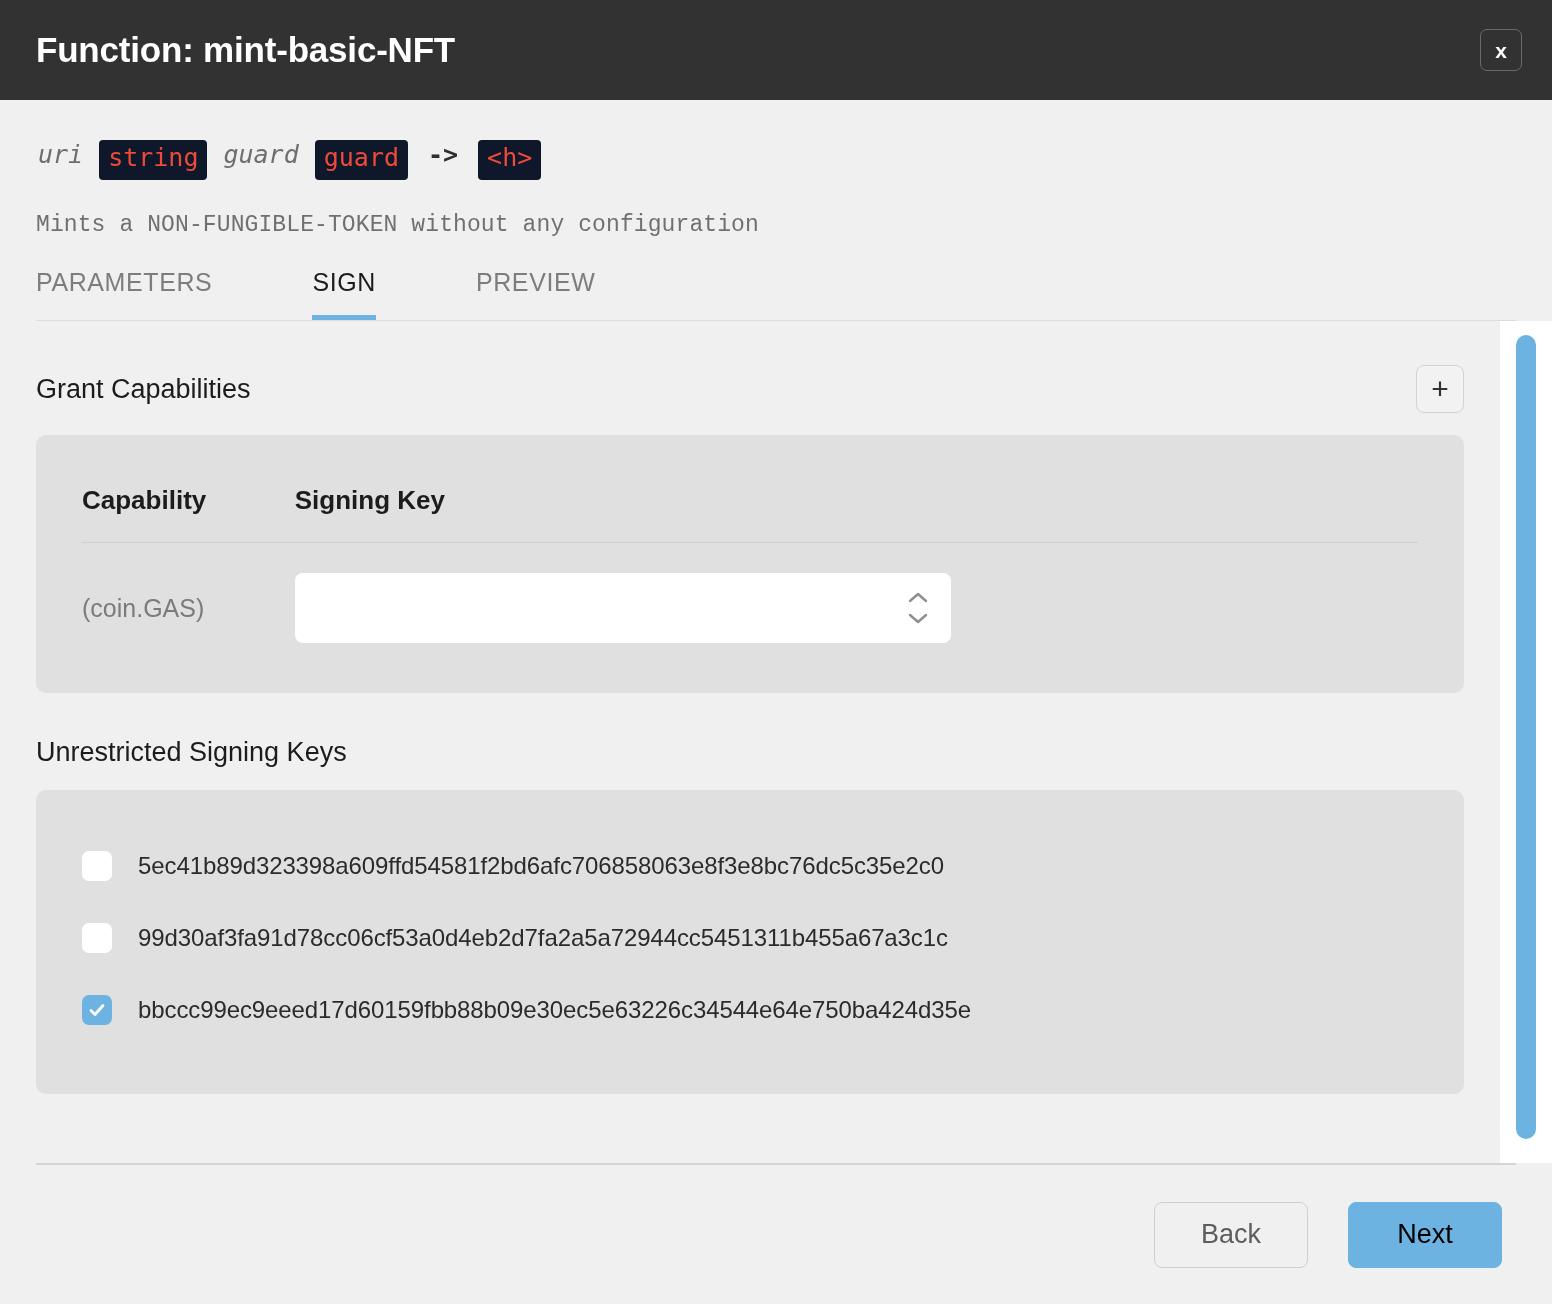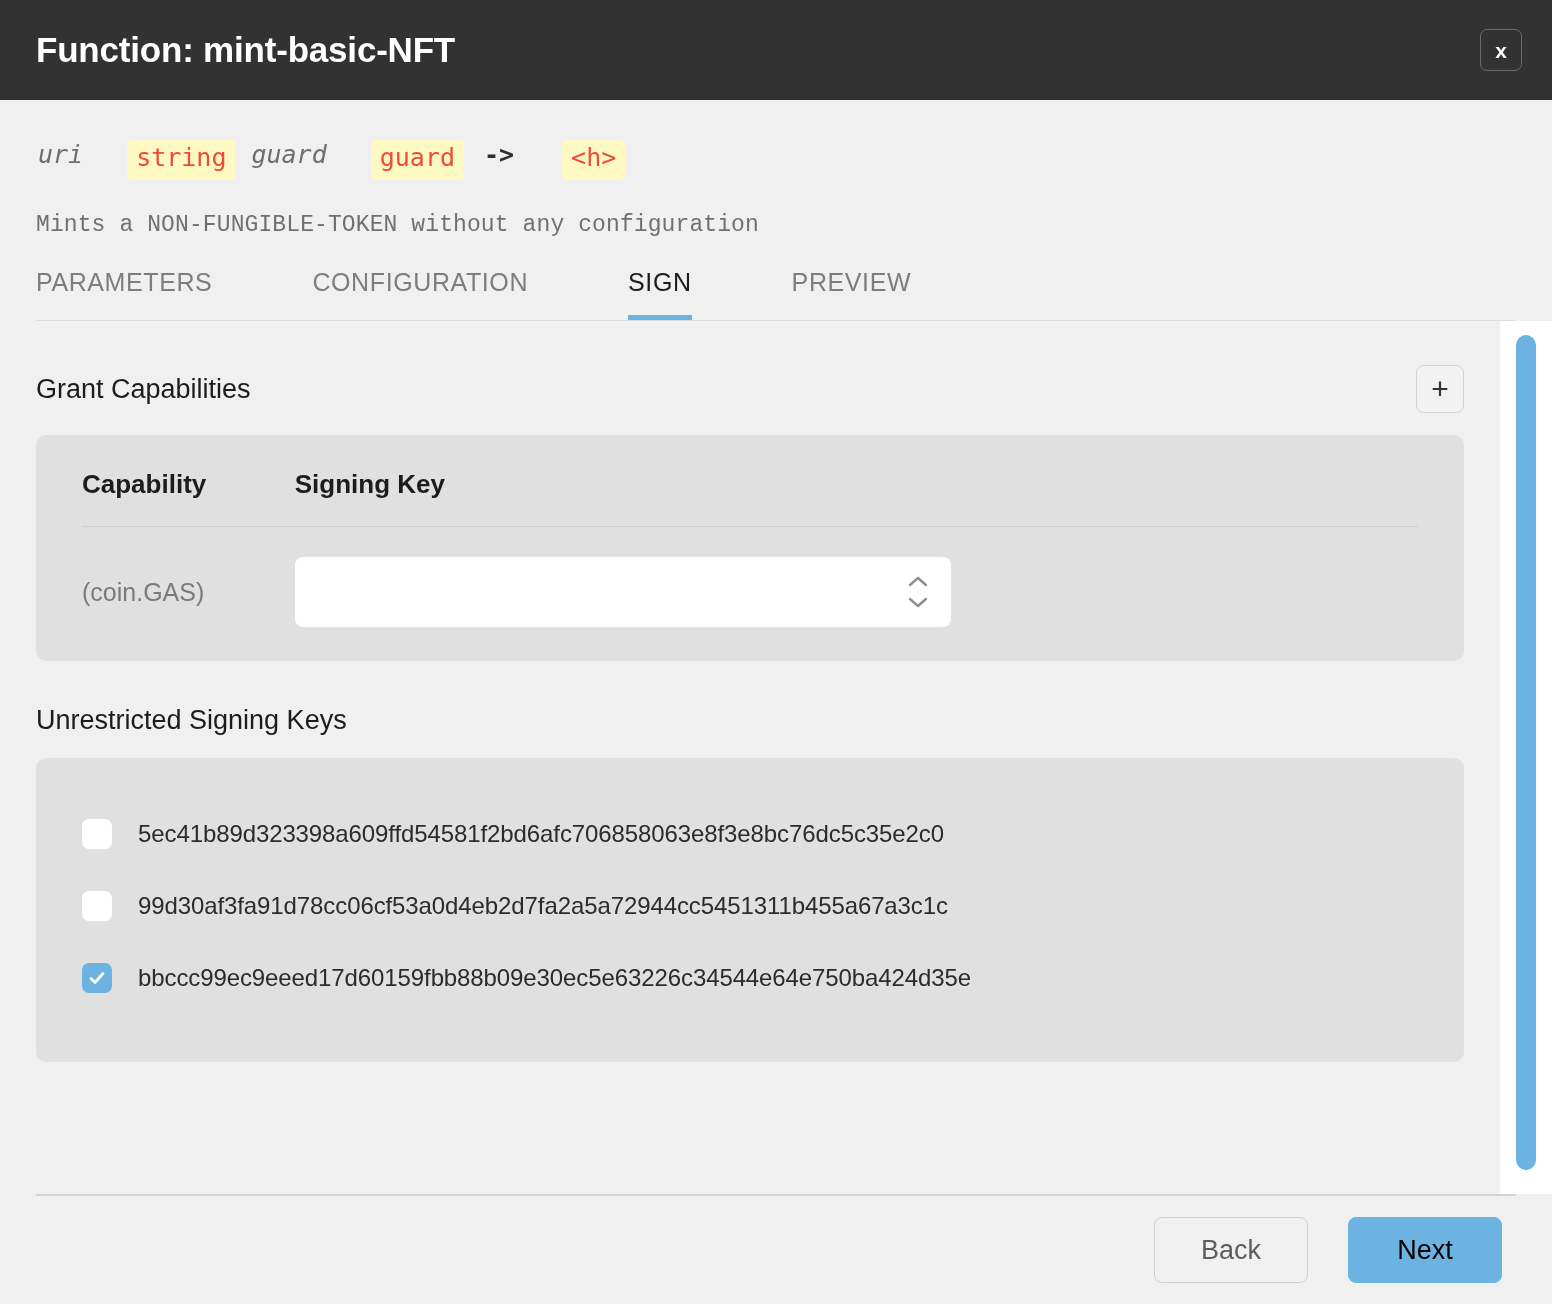--- a/index.html
+++ b/index.html
@@ -61,24 +61,23 @@
     gap: 14px;
     height: 40px;
   }
   .sig-ident {
     color: #6e6e6e;
     font-style: italic;
     padding: 0 2px;
   }
   .sig-type {
     color: #f04a38;
-    background: #fef9c3;
+    background: #0f172a;
     border-radius: 4px;
     padding: 3px 9px;
-    margin-left: 28px;
   }
   .sig-arrow {
     color: #2e2e2e;
     font-weight: bold;
     padding: 0 6px;
   }
   .description {
     margin-top: 32px;
     font-family: Liberation Mono, monospace;
     font-size: 23px;
@@ -172,21 +171,21 @@
     justify-content: center;
     cursor: pointer;
     font-family: "Liberation Sans", sans-serif;
   }
 
   
   .panel {
     background: #e0e0e0;
     border-radius: 10px;
     margin-top: 22px;
-    padding: 0 46px;
+    padding: 16px 46px;
   }
   .cap-table { width: 100%; border-collapse: collapse; }
   .cap-table th {
     text-align: left;
     font-size: 26px;
     font-weight: bold;
     color: #1c1c1c;
     padding: 34px 0 26px 0;
     border-bottom: 1px solid #cfcfcf;
   }
@@ -268,21 +267,21 @@
 
   
   .footer-rule {
     height: 2px;
     background: #d4d4d4;
     margin: 0 36px;
     flex: 0 0 auto;
   }
   .footer {
     flex: 0 0 auto;
-    height: 108px;
+    height: 139px;
     display: flex;
     align-items: center;
     justify-content: flex-end;
     gap: 40px;
     padding: 0 50px 0 36px;
   }
   .btn {
     height: 66px;
     min-width: 154px;
     border-radius: 8px;
@@ -318,21 +317,20 @@
       <span class="sig-ident">guard</span>
       <span class="sig-type">guard</span>
       <span class="sig-arrow">-&gt;</span>
       <span class="sig-type">&lt;h&gt;</span>
     </div>
     <div class="description">Mints a NON-FUNGIBLE-TOKEN without any configuration</div>
   </div>
 
   <div class="tabs">
     <button class="tab">PARAMETERS</button>
-    <button class="tab">CONFIGURATION</button>
     <button class="tab active">SIGN</button>
     <button class="tab">PREVIEW</button>
   </div>
   <div class="tabs-rule"></div>
 
   <div class="body-wrap">
     <div class="scroll-body">
 
       <div class="section-head">
         <div class="section-title">Grant Capabilities</div>

